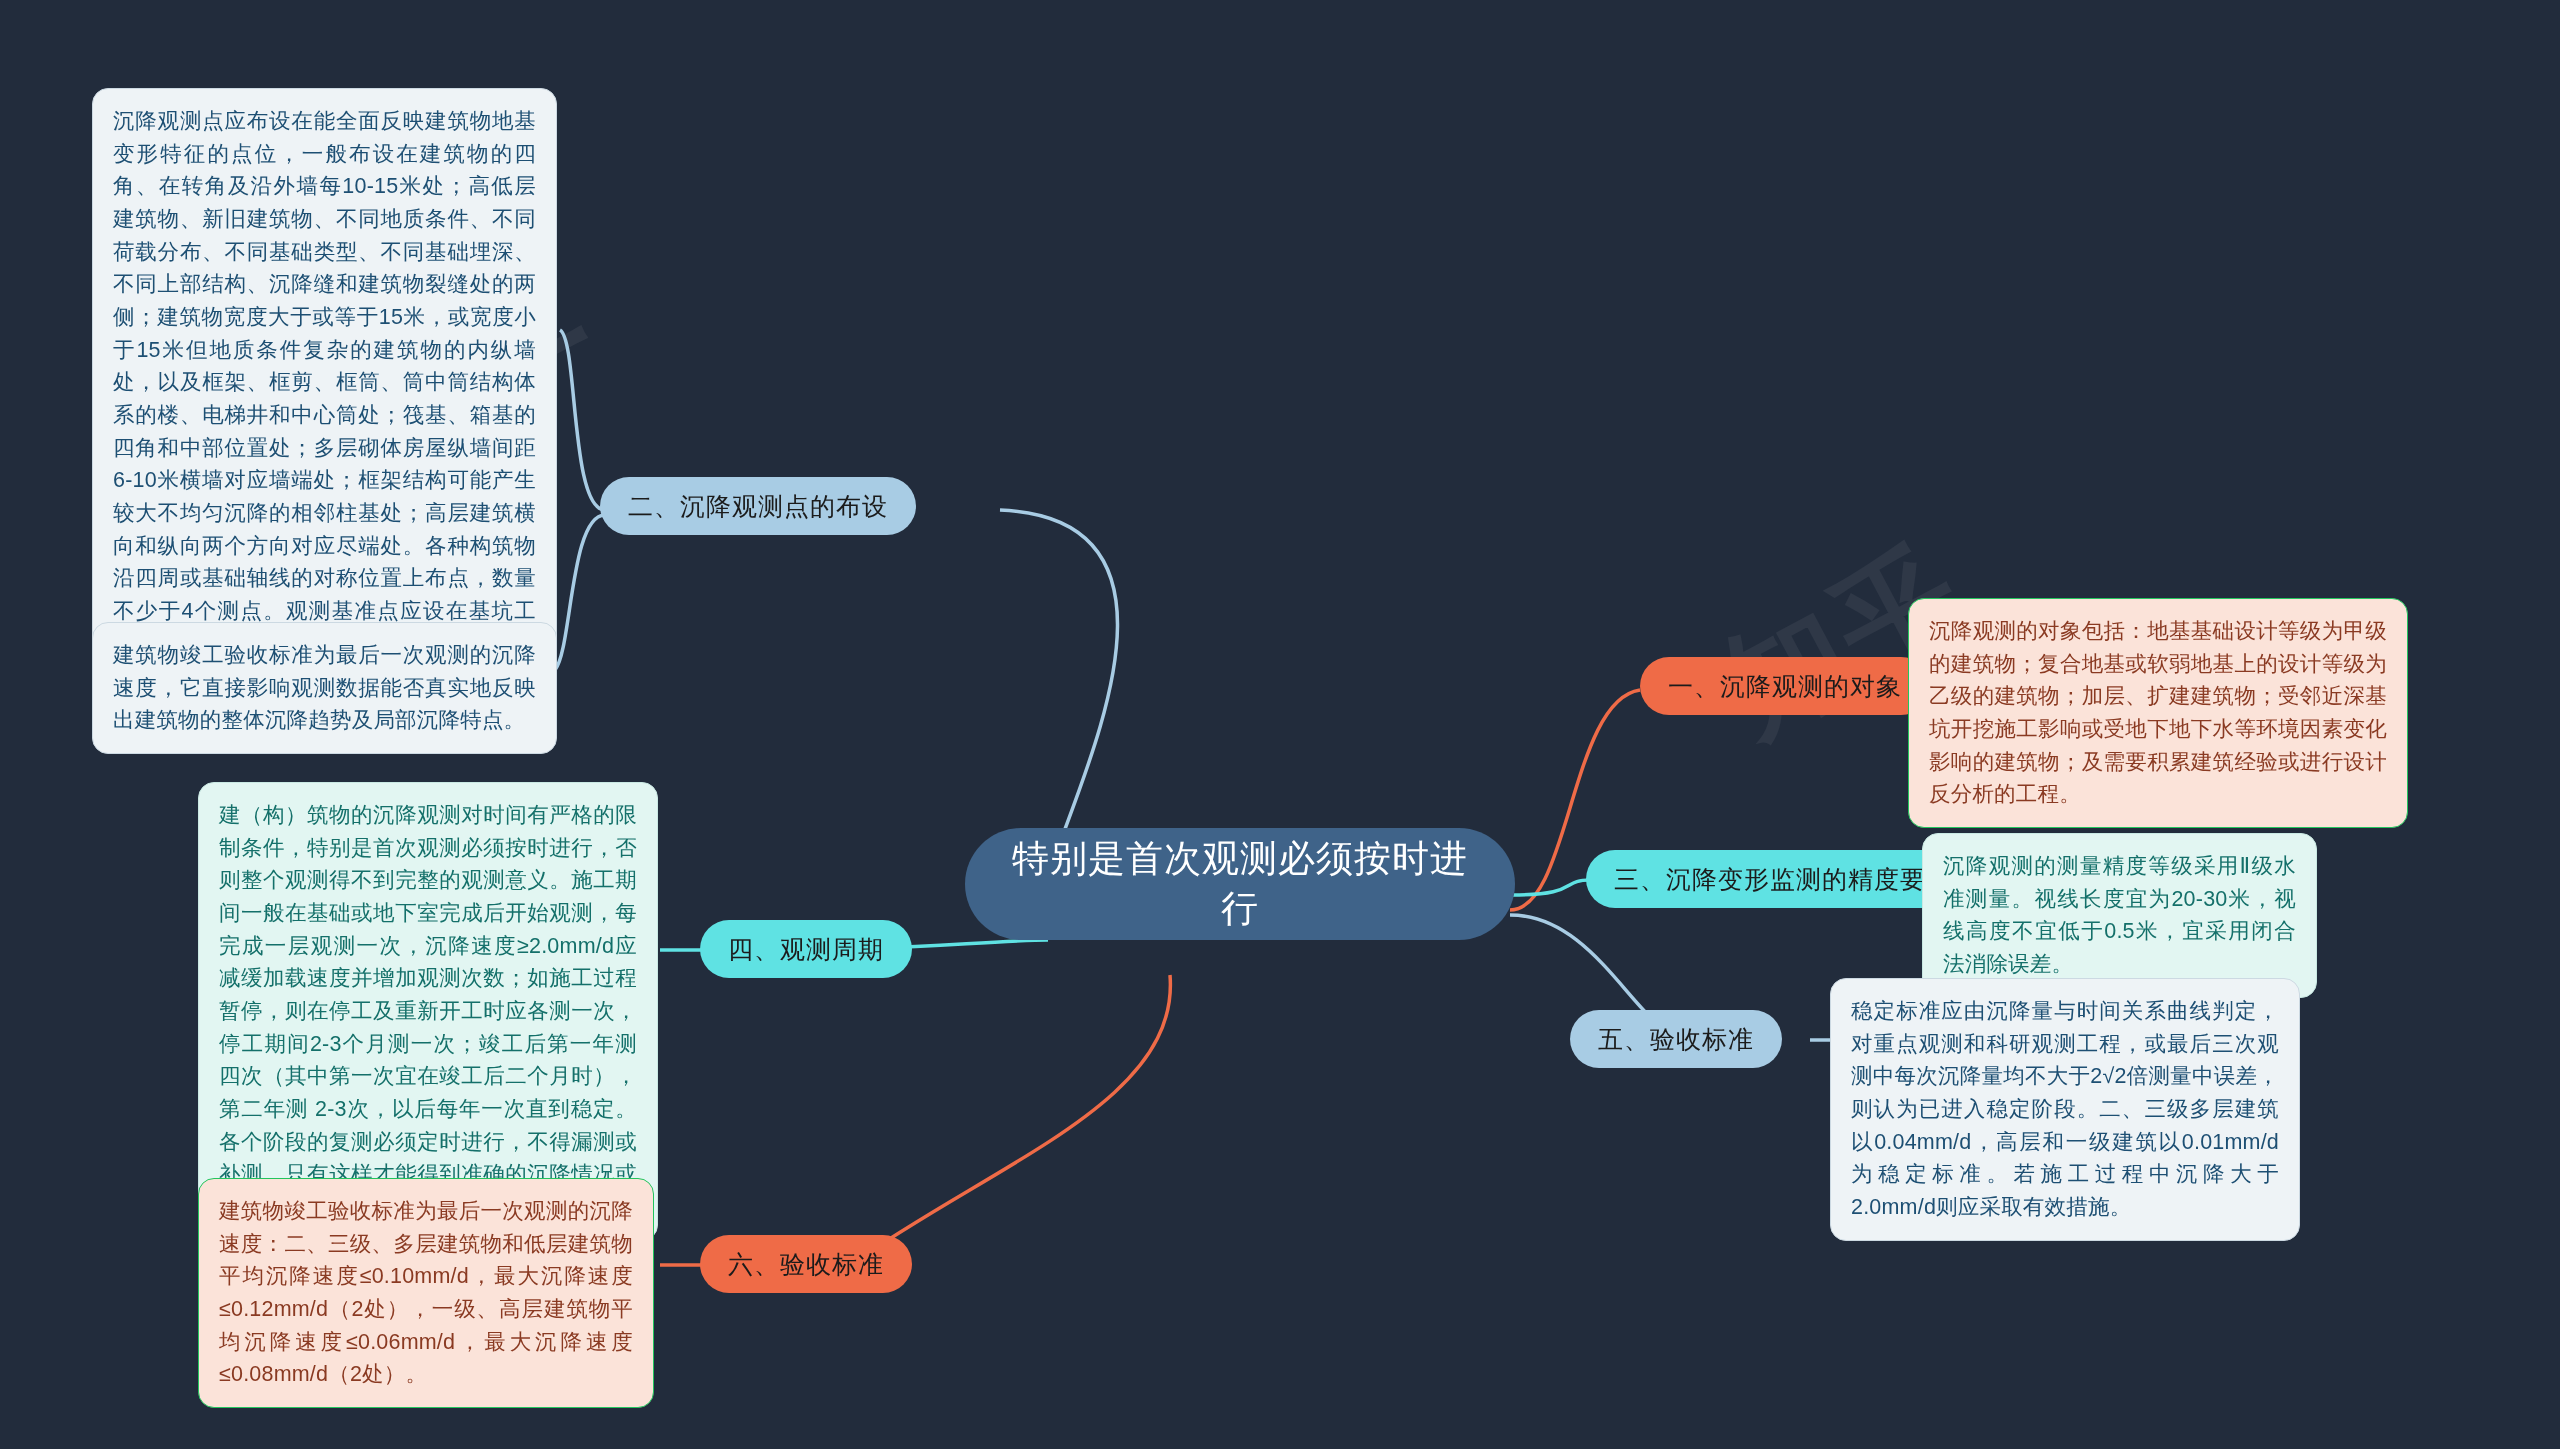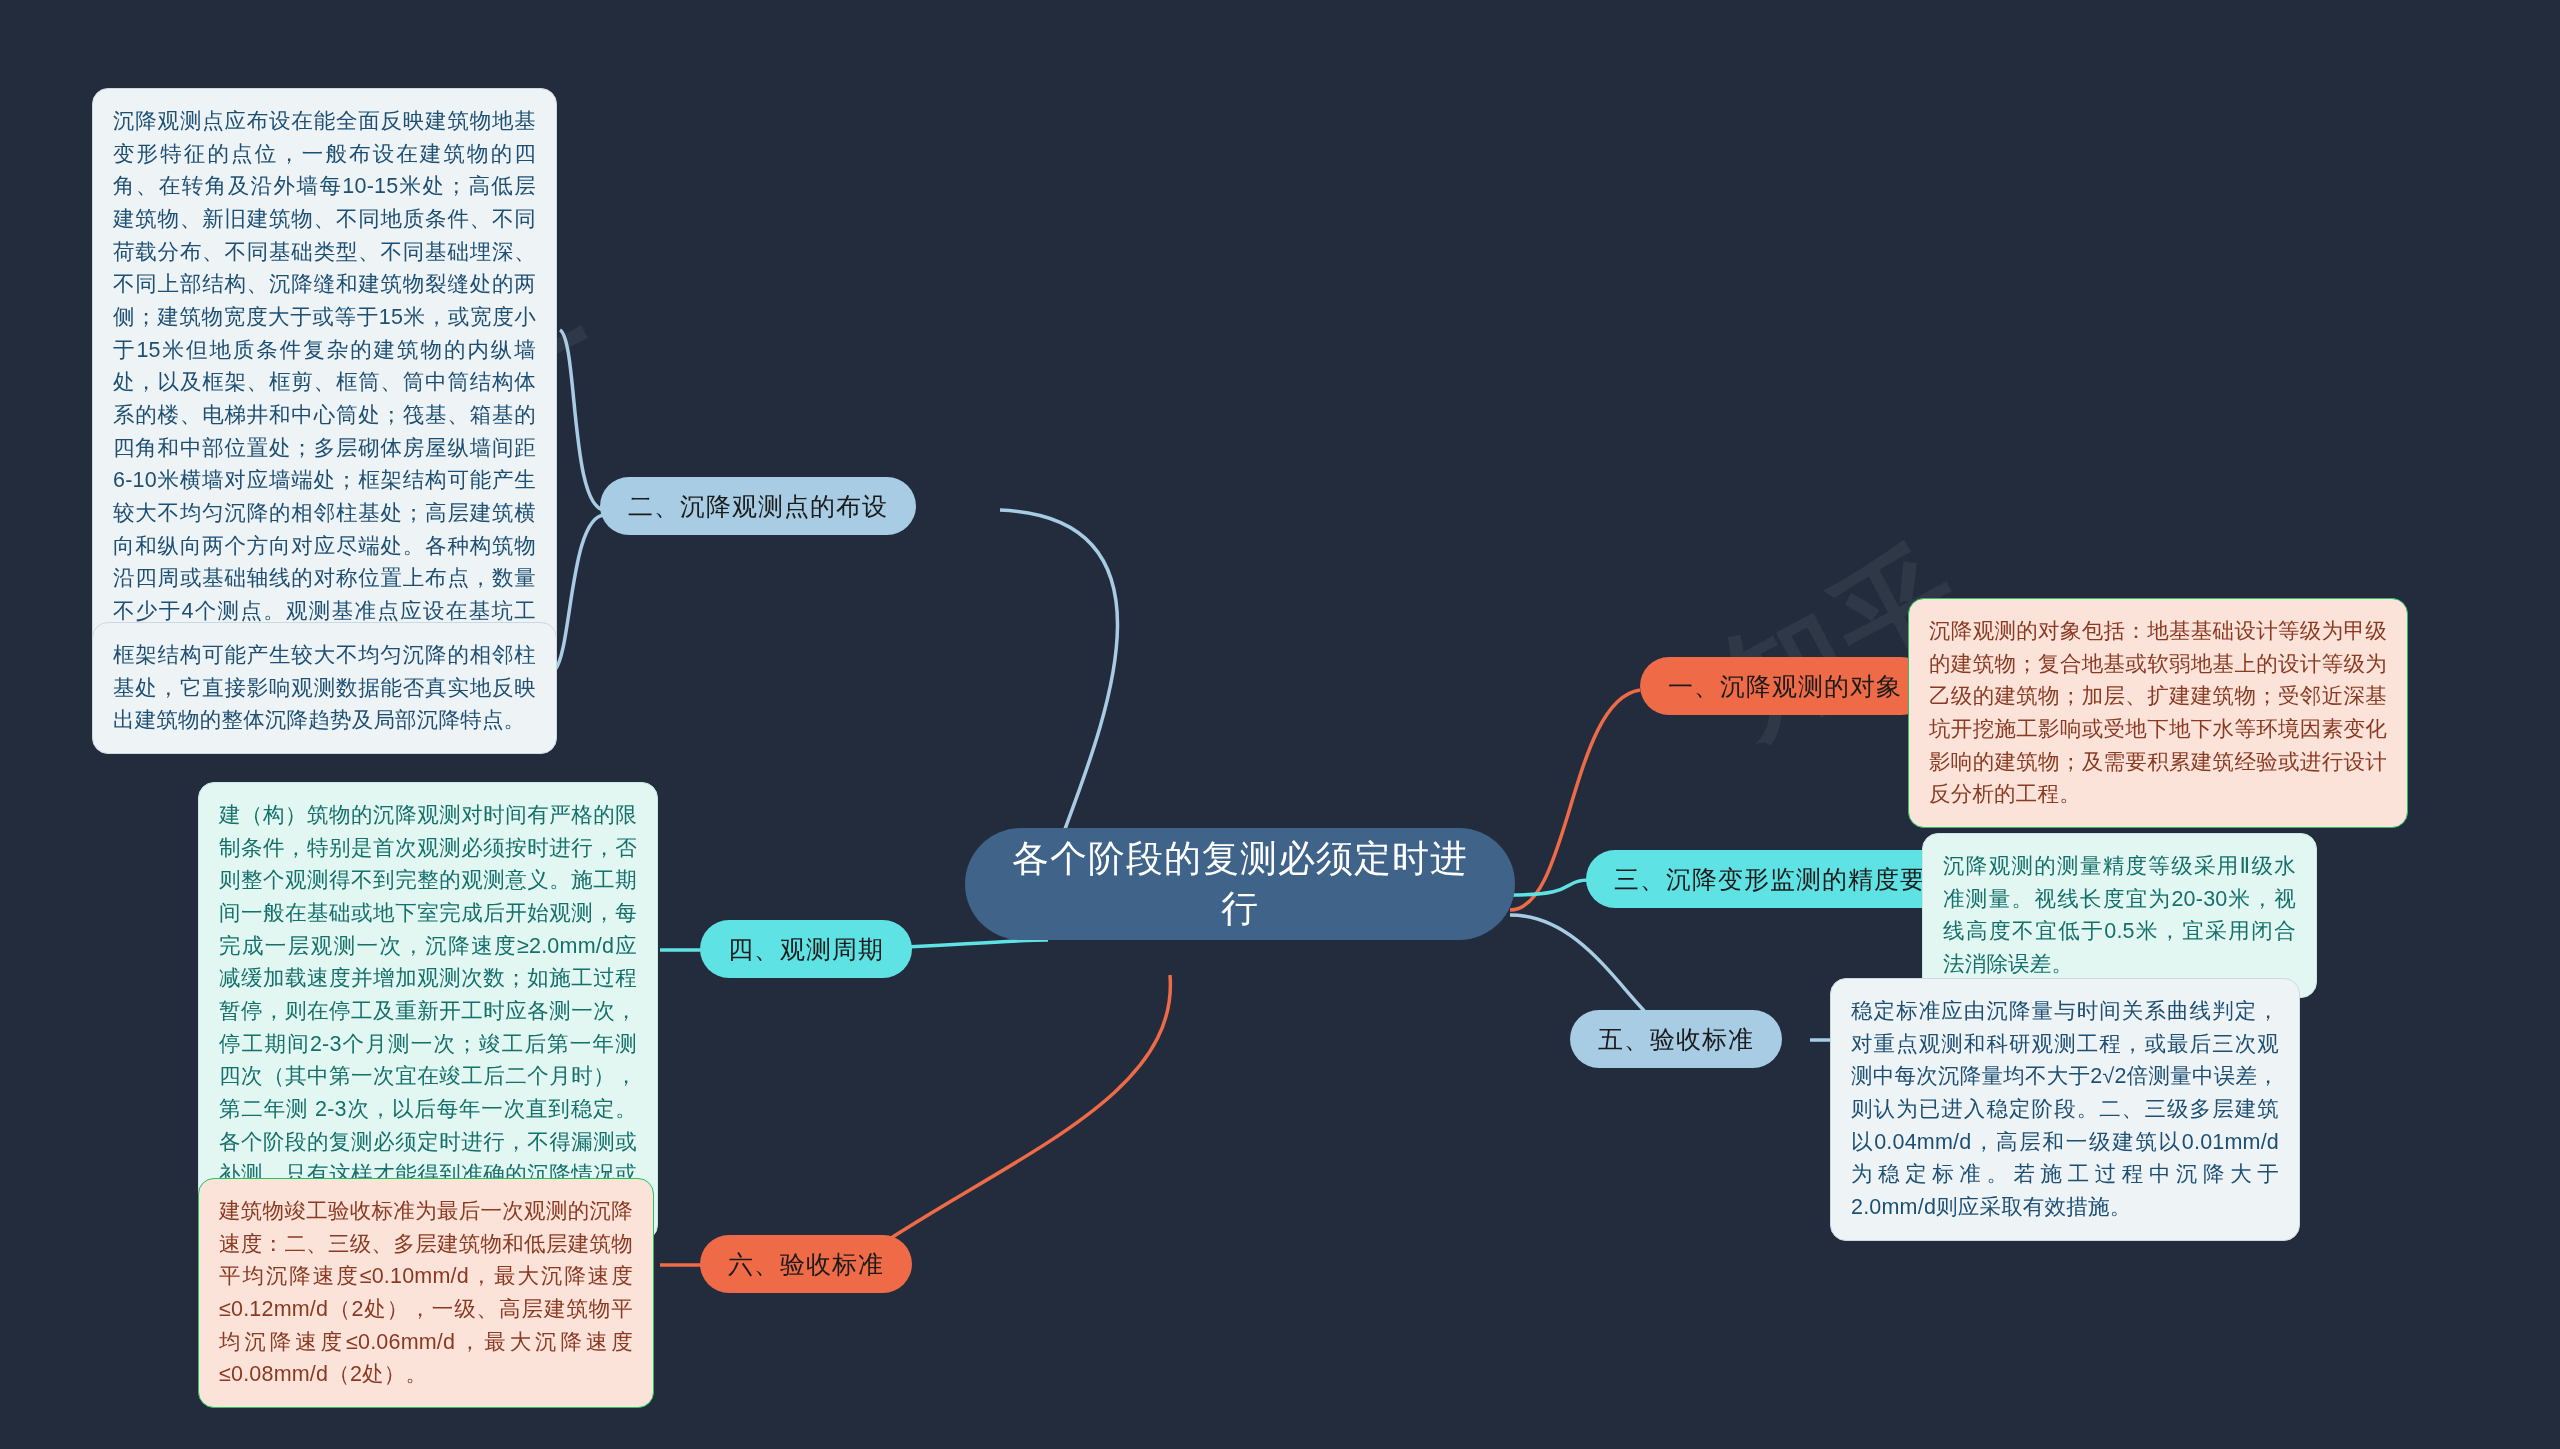--- a/index.html
+++ b/index.html
@@ -124,33 +124,33 @@
     <path d="M605 515 C 570 515, 572 650, 555 670" fill="none" stroke="#a8cce4" stroke-width="3.5"></path>
 
     <path d="M1048 940 C 1000 940, 900 950, 800 950" fill="none" stroke="#5fe2e3" stroke-width="3.5"></path>
     <path d="M705 950 L 660 950" fill="none" stroke="#5fe2e3" stroke-width="3.5"></path>
 
     <path d="M1170 975 C 1180 1100, 1000 1160, 850 1265" fill="none" stroke="#ef6b47" stroke-width="3.5"></path>
     <path d="M705 1265 L 660 1265" fill="none" stroke="#ef6b47" stroke-width="3.5"></path>
   </svg>
 
   <div class="node root" style="left:965px; top:828px; width:550px; height:112px;">
-    <span>各个阶段的复测必须定时进行</span>
+    <span>特别是首次观测必须按时进行</span>
   </div>
 
   <div class="node branch orange" style="left:1640px; top:657px;">
     <span>一、沉降观测的对象</span>
   </div>
   <div class="node card pinkcard" style="left:1908px; top:598px; width:500px;">沉降观测的对象包括：地基基础设计等级为甲级的建筑物；复合地基或软弱地基上的设计等级为乙级的建筑物；加层、扩建建筑物；受邻近深基坑开挖施工影响或受地下地下水等环境因素变化影响的建筑物；及需要积累建筑经验或进行设计反分析的工程。</div>
 
   <div class="node branch blue" style="left:600px; top:477px;">
     <span>二、沉降观测点的布设</span>
   </div>
   <div class="node card bluecard" style="left:92px; top:88px; width:465px;">沉降观测点应布设在能全面反映建筑物地基变形特征的点位，一般布设在建筑物的四角、在转角及沿外墙每10-15米处；高低层建筑物、新旧建筑物、不同地质条件、不同荷载分布、不同基础类型、不同基础埋深、不同上部结构、沉降缝和建筑物裂缝处的两侧；建筑物宽度大于或等于15米，或宽度小于15米但地质条件复杂的建筑物的内纵墙处，以及框架、框剪、框筒、筒中筒结构体系的楼、电梯井和中心筒处；筏基、箱基的四角和中部位置处；多层砌体房屋纵墙间距6-10米横墙对应墙端处；框架结构可能产生较大不均匀沉降的相邻柱基处；高层建筑横向和纵向两个方向对应尽端处。各种构筑物沿四周或基础轴线的对称位置上布点，数量不少于4个测点。观测基准点应设在基坑工程影响范围以外，一般不小于30-50米且数量不应少于两个。</div>
-  <div class="node card bluecard" style="left:92px; top:622px; width:465px;">框架结构可能产生较大不均匀沉降的相邻柱基处，它直接影响观测数据能否真实地反映出建筑物的整体沉降趋势及局部沉降特点。</div>
+  <div class="node card bluecard" style="left:92px; top:622px; width:465px;">建筑物竣工验收标准为最后一次观测的沉降速度，它直接影响观测数据能否真实地反映出建筑物的整体沉降趋势及局部沉降特点。</div>
 
   <div class="node branch cyan" style="left:1586px; top:850px;">
     <span>三、沉降变形监测的精度要求</span>
   </div>
   <div class="node card mintcard" style="left:1922px; top:833px; width:395px;">沉降观测的测量精度等级采用Ⅱ级水准测量。视线长度宜为20-30米，视线高度不宜低于0.5米，宜采用闭合法消除误差。</div>
 
   <div class="node branch cyan" style="left:700px; top:920px;">
     <span>四、观测周期</span>
   </div>
   <div class="node card mintcard" style="left:198px; top:782px; width:460px;">建（构）筑物的沉降观测对时间有严格的限制条件，特别是首次观测必须按时进行，否则整个观测得不到完整的观测意义。施工期间一般在基础或地下室完成后开始观测，每完成一层观测一次，沉降速度≥2.0mm/d应减缓加载速度并增加观测次数；如施工过程暂停，则在停工及重新开工时应各测一次，停工期间2-3个月测一次；竣工后第一年测四次（其中第一次宜在竣工后二个月时），第二年测 2-3次，以后每年一次直到稳定。各个阶段的复测必须定时进行，不得漏测或补测，只有这样才能得到准确的沉降情况或规律。</div>

